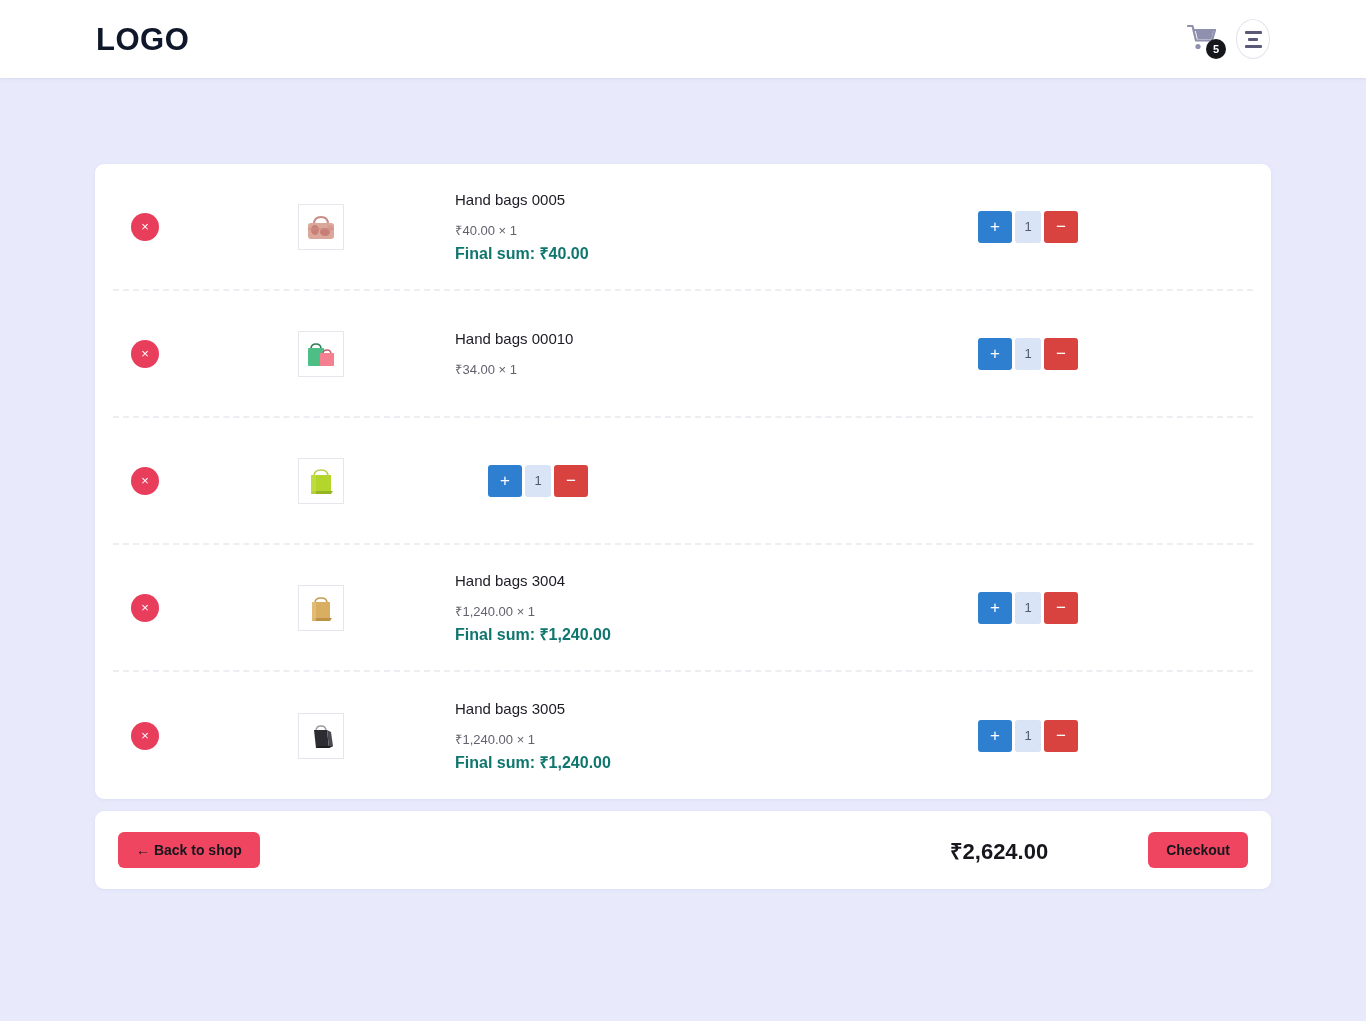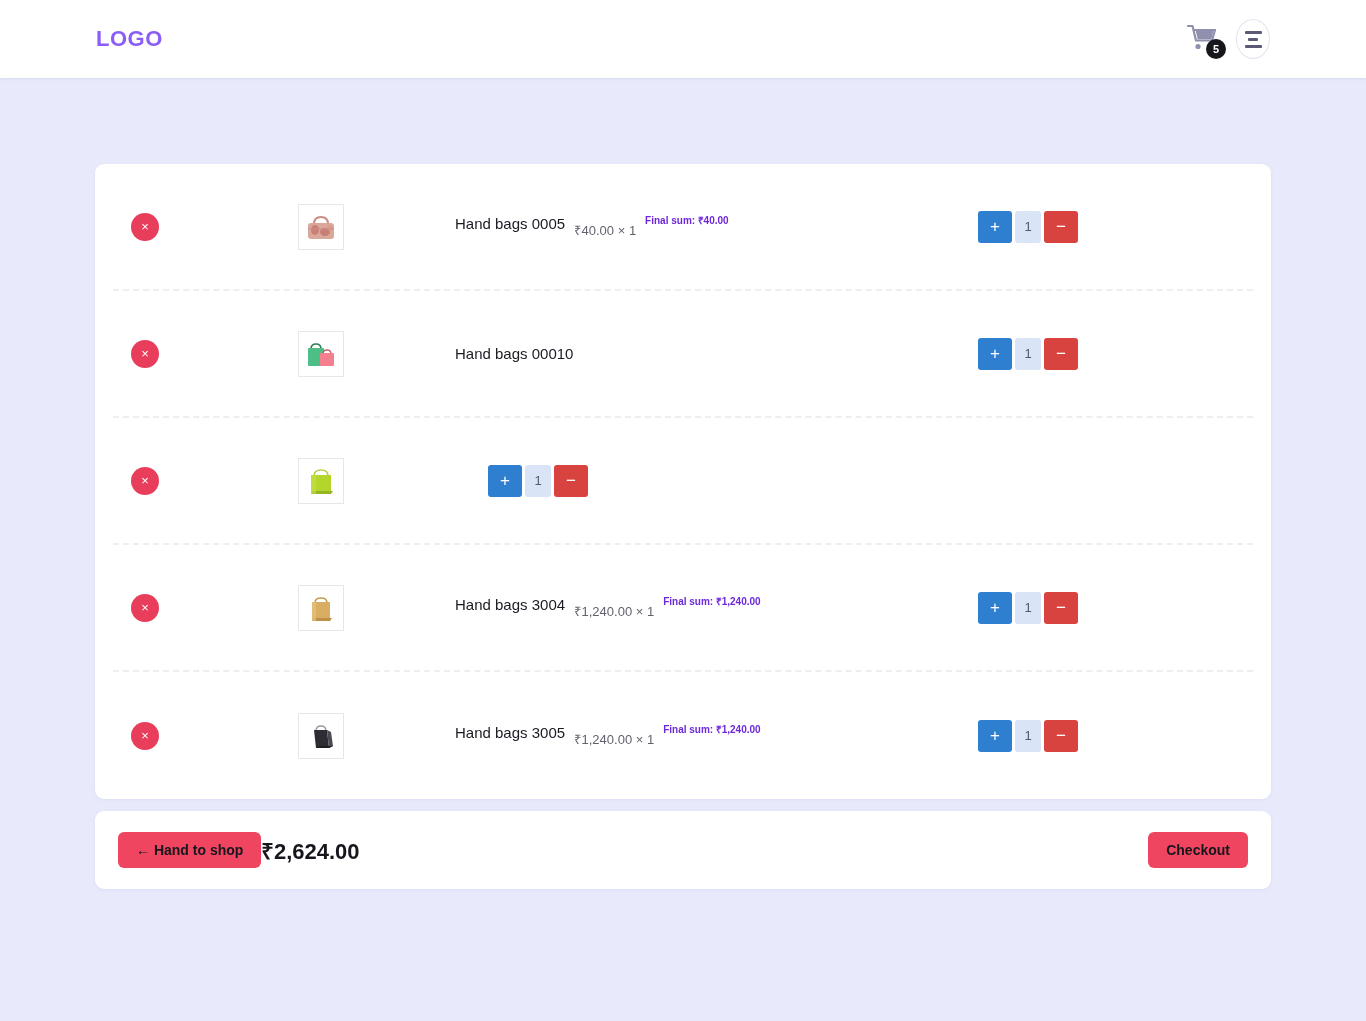--- a/index.html
+++ b/index.html
@@ -23,23 +23,23 @@
     display: flex;
     align-items: center;
     justify-content: space-between;
     padding: 0 96px 0 96px;
     box-shadow: 0 1px 3px rgba(60, 64, 120, 0.10);
     position: relative;
     z-index: 5;
   }
 
   .brand {
-    font-size: 22px;
+    font-size: 31px;
     font-weight: bold;
-    color: #8b5cf6;
+    color: #0f172a;
     letter-spacing: 0.5px;
     line-height: 1;
   }
 
   .header-actions {
     display: flex;
     align-items: center;
     gap: 14px;
   }
 
@@ -152,39 +152,39 @@
     align-items: center;
     justify-content: center;
     overflow: hidden;
   }
   .thumb svg { display: block; }
 
   .col-info {
     flex: 1;
     padding-left: 22px;
     display: flex;
-    flex-direction: row;
+    flex-direction: column;
     gap: 9px;
   }
 
   .item-name {
     font-size: 15px;
     color: #1b1b24;
     line-height: 1;
   }
   .item-unit {
     font-size: 13px;
     color: #62626e;
     line-height: 1;
     margin-top: 8px;
   }
   .item-sum {
-    font-size: 10px;
+    font-size: 16px;
     font-weight: bold;
-    color: #6d28d9;
+    color: #0f766e;
     line-height: 1;
   }
 
   .col-qty {
     width: 330px;
     display: flex;
     align-items: center;
     justify-content: flex-start;
     padding-left: 55px;
   }
@@ -245,21 +245,21 @@
     font-weight: bold;
     padding: 11px 18px;
     cursor: pointer;
     line-height: 1;
     font-family: "Liberation Sans", sans-serif;
     white-space: nowrap;
   }
 
   .footer-total {
     flex: 1;
-    text-align: left;
+    text-align: right;
     font-size: 22px;
     font-weight: bold;
     color: #16161d;
     padding-right: 100px;
   }
 </style>
 </head>
 <body>
 
 <header class="site-header">
@@ -331,20 +331,21 @@
           <svg width="36" height="34" viewBox="0 0 36 34">
             <path d="M8 12 q0-5 5-5 q5 0 5 5" fill="none" stroke="#2f7d52" stroke-width="1.6"></path>
             <rect x="5" y="11" width="16" height="18" rx="1" fill="#4dbf86"></rect>
             <path d="M20 17 q0-4 4-4 q4 0 4 4" fill="none" stroke="#c75f6d" stroke-width="1.4"></path>
             <rect x="17" y="16" width="14" height="13" rx="1" fill="#f4808f"></rect>
           </svg>
         </span>
       </div>
       <div class="col-info">
         <div class="item-name">Hand bags 00010</div>
+        <div class="item-unit">₹34.00 × 1</div>
       </div>
       <div class="col-qty">
         <div class="qty-group">
           <button class="qty-btn plus">+</button>
           <input class="qty-value" readonly="" value="1" style="">
           <button class="qty-btn minus">−</button>
         </div>
       </div>
     </div>
 
@@ -423,18 +424,18 @@
           <button class="qty-btn plus">+</button>
           <input class="qty-value" readonly="" value="1" style="">
           <button class="qty-btn minus">−</button>
         </div>
       </div>
     </div>
 
   </section>
 
   <section class="cart-footer">
-    <button class="footer-btn">← Hand to shop</button>
+    <button class="footer-btn">← Back to shop</button>
     <div class="footer-total">₹2,624.00</div>
     <button class="footer-btn">Checkout</button>
   </section>
 
 </main>
 
 </body></html>

